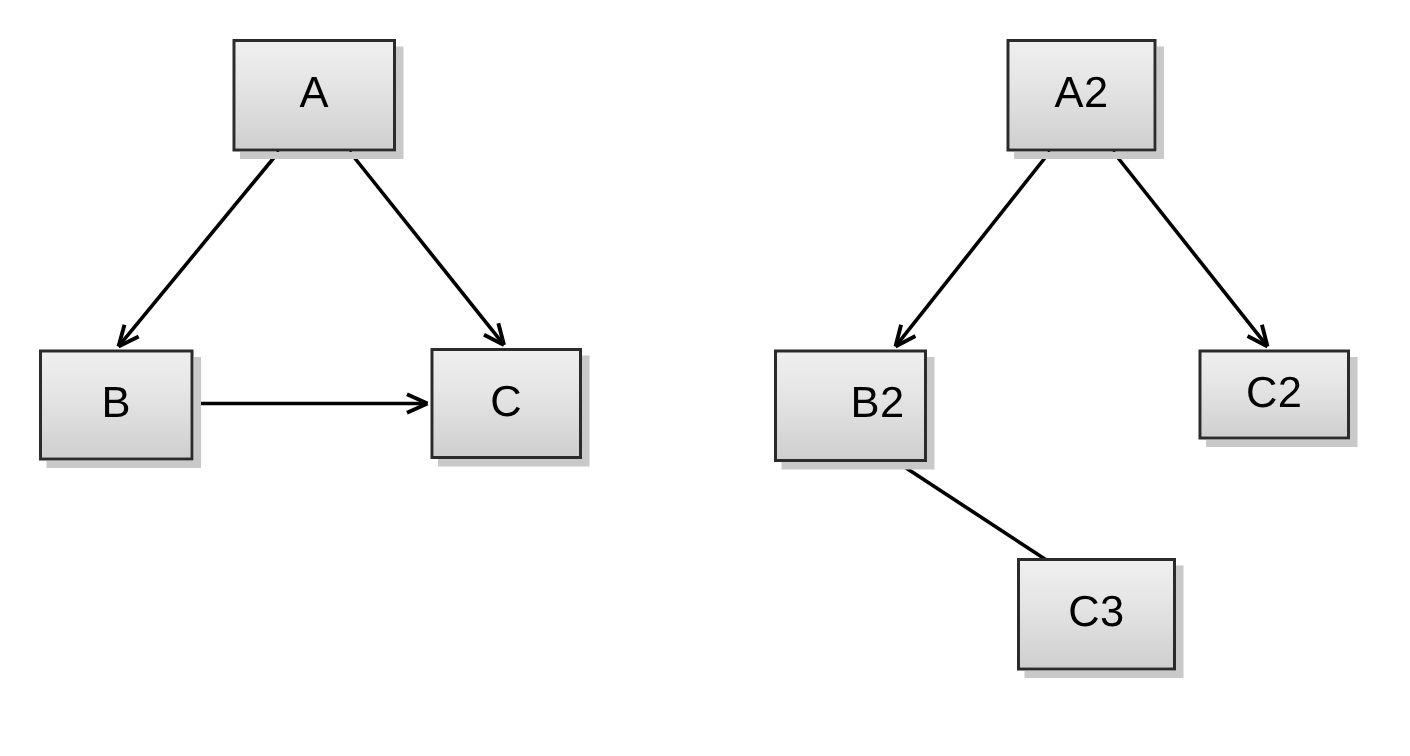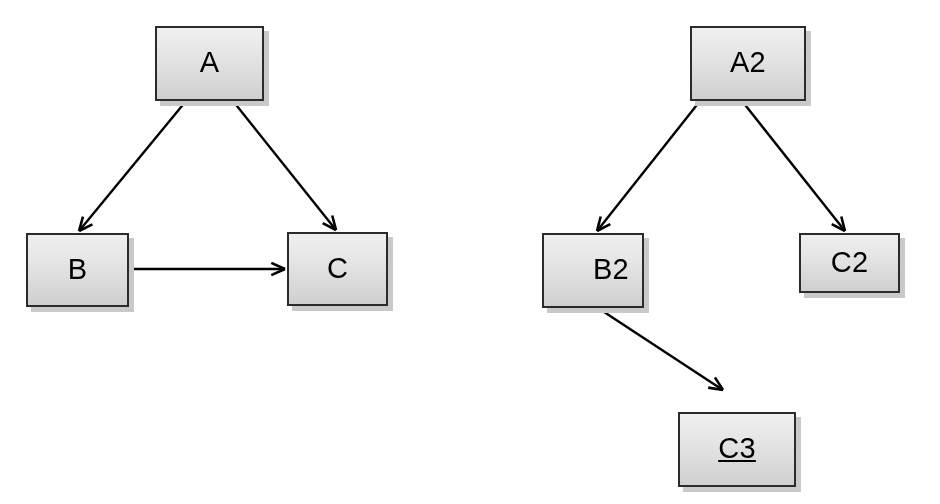--- a/index.html
+++ b/index.html
@@ -91,27 +91,27 @@
   <div id="nodes">
       <div class="node" style="left: 155px; top: 26px; width: 109px; height: 75px;">
         <span class="node-label">A</span>
       </div>
       <div class="node" style="left: 26px; top: 233px; width: 103px; height: 74px;">
         <span class="node-label">B</span>
       </div>
       <div class="node" style="left: 287px; top: 232px; width: 101px; height: 74px;">
         <span class="node-label">C</span>
       </div>
-      <div class="node" style="left: 690px; top: 26px; width: 116px; height: 75px;">
+      <div class="node" style="left: 671px; top: 26px; width: 100px; height: 75px;">
         <span class="node-label">A2</span>
       </div>
-      <div class="node" style="left: 542px; top: 233px; width: 102px; height: 75px; padding-left: 36px;">
+      <div class="node" style="left: 516px; top: 233px; width: 102px; height: 75px; padding-left: 36px;">
         <span class="node-label">B2</span>
       </div>
       <div class="node" style="left: 799px; top: 233px; width: 101px; height: 60px;">
         <span class="node-label">C2</span>
       </div>
-      <div class="node" style="left: 678px; top: 412px; width: 118px; height: 75px; text-decoration: underline;">
+      <div class="node" style="left: 678px; top: 372px; width: 106px; height: 75px;">
         <span class="node-label">C3</span>
       </div>
     </div>
 
 </div>
 
 </body></html>

